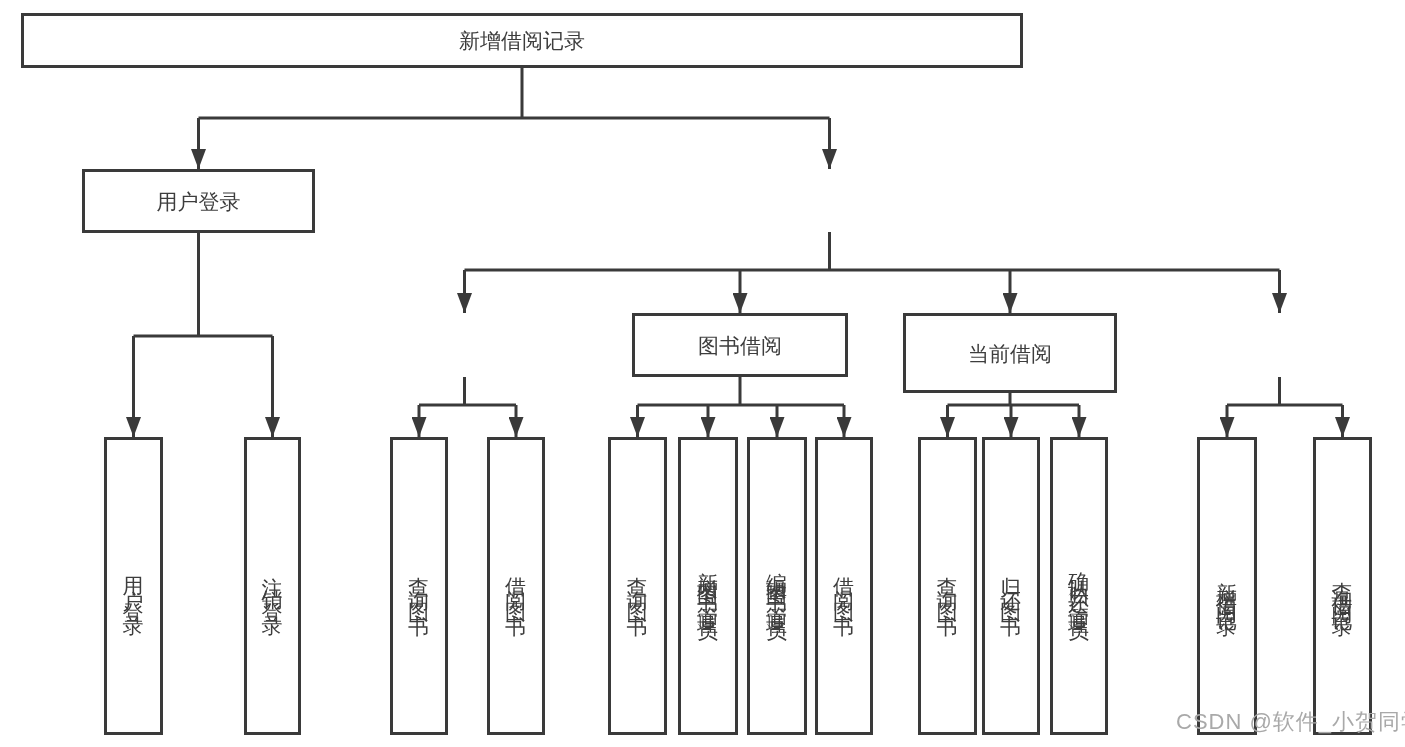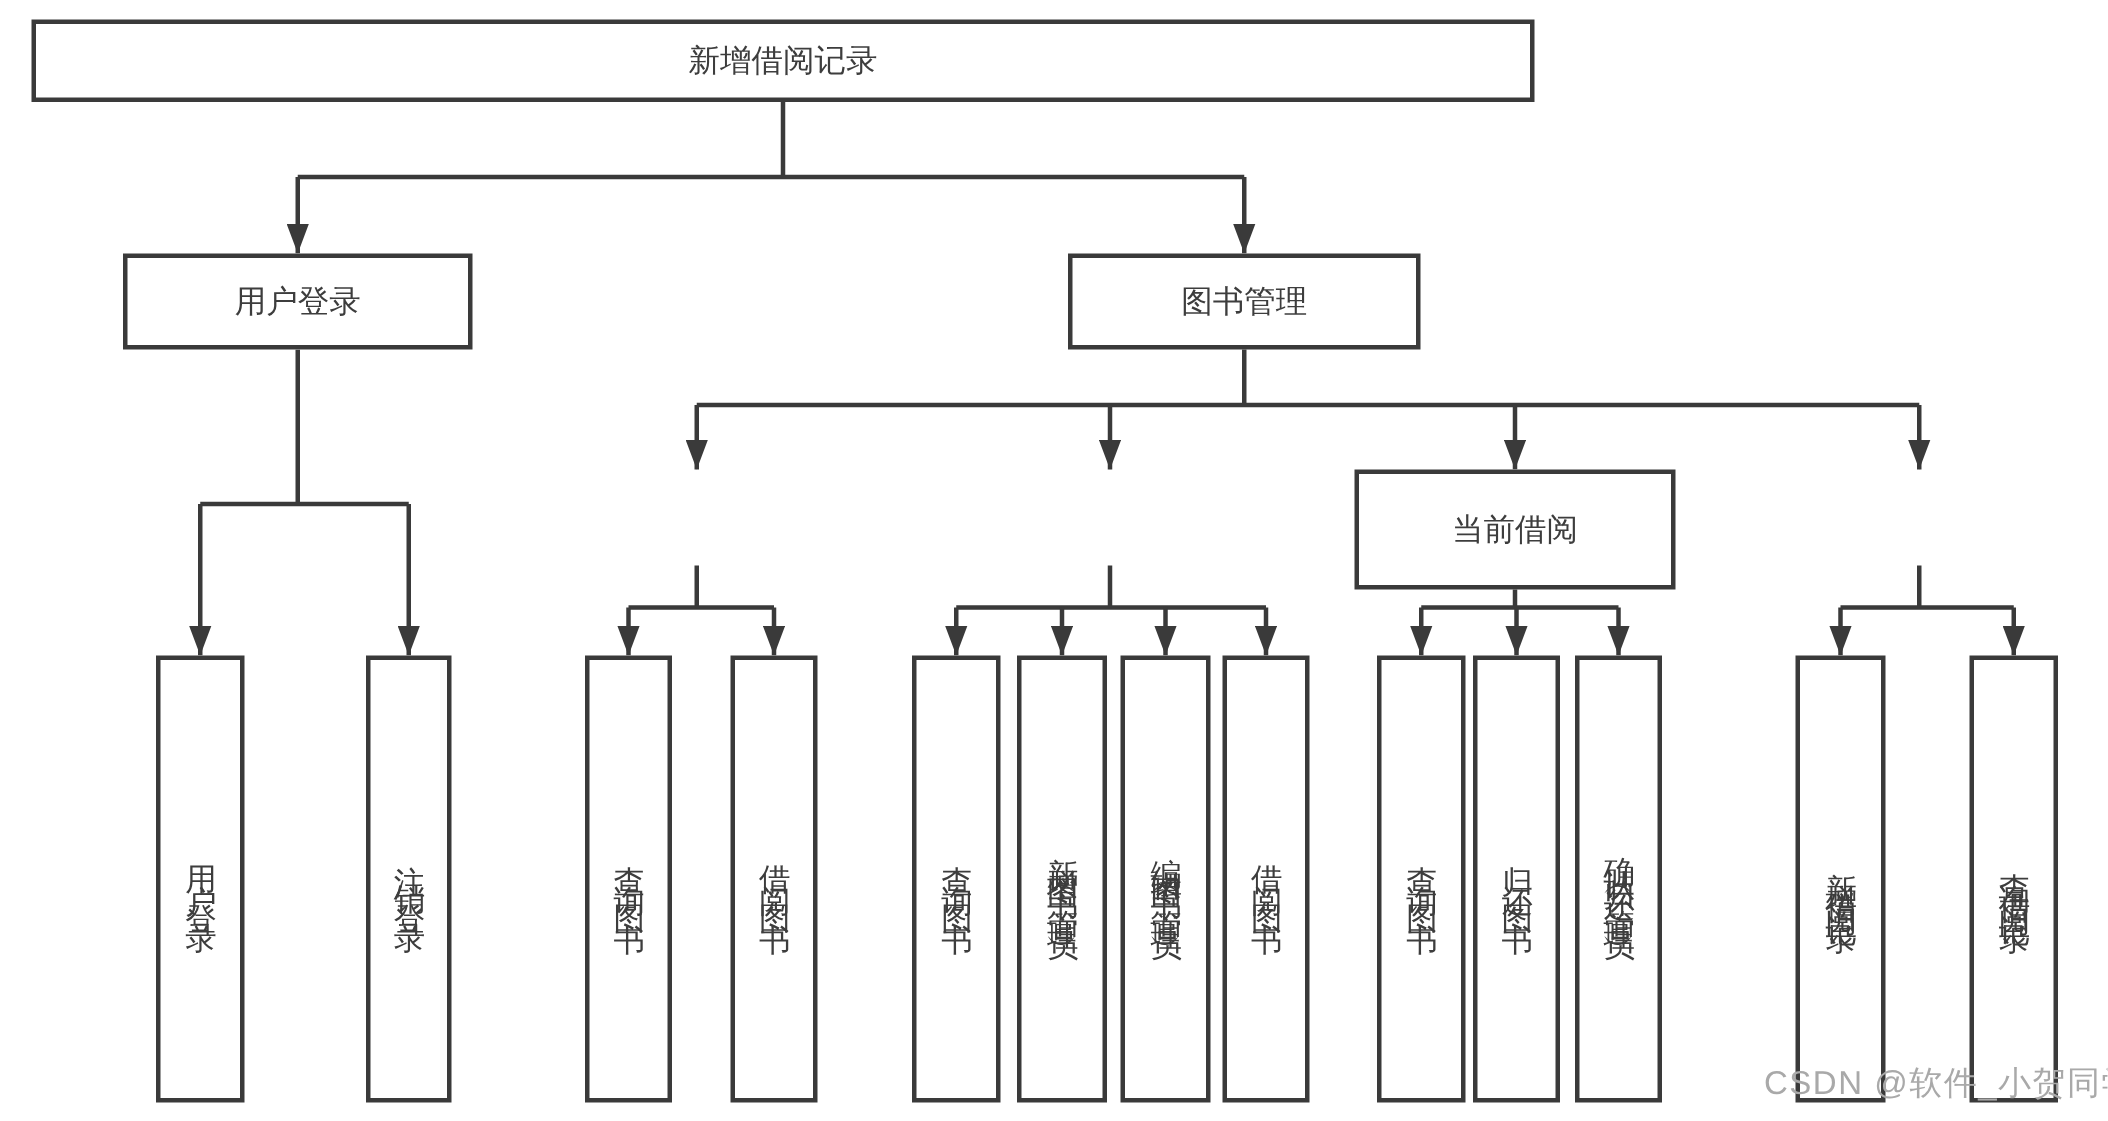--- a/index.html
+++ b/index.html
@@ -107,24 +107,24 @@
     <line class="wire" x1="1342.5" y1="405" x2="1342.5" y2="437" marker-end="url(#arrow)"></line>
   </svg>
 
   <div class="box" style="left:21px;top:13px;width:1002px;height:55px">
     <span>新增借阅记录</span>
   </div>
 
   <div class="box" style="left:82px;top:169px;width:233px;height:64px">
     <span>用户登录</span>
   </div>
-  <div class="box" style="left:712px;top:169px;width:235px;height:64px">
-    <span>图书管理</span>
+
+  <div class="box" style="left:632px;top:313px;width:216px;height:64px">
+    <span>图书借阅</span>
   </div>
-
   <div class="box" style="left:903px;top:313px;width:214px;height:80px">
     <span>当前借阅</span>
   </div>
 
   <div class="box leaf short" style="left:104px;top:437px;width:59px;height:298px">
     <span>用户登录</span>
   </div>
   <div class="box leaf short" style="left:244px;top:437px;width:57px;height:298px">
     <span>注销登录</span>
   </div>

